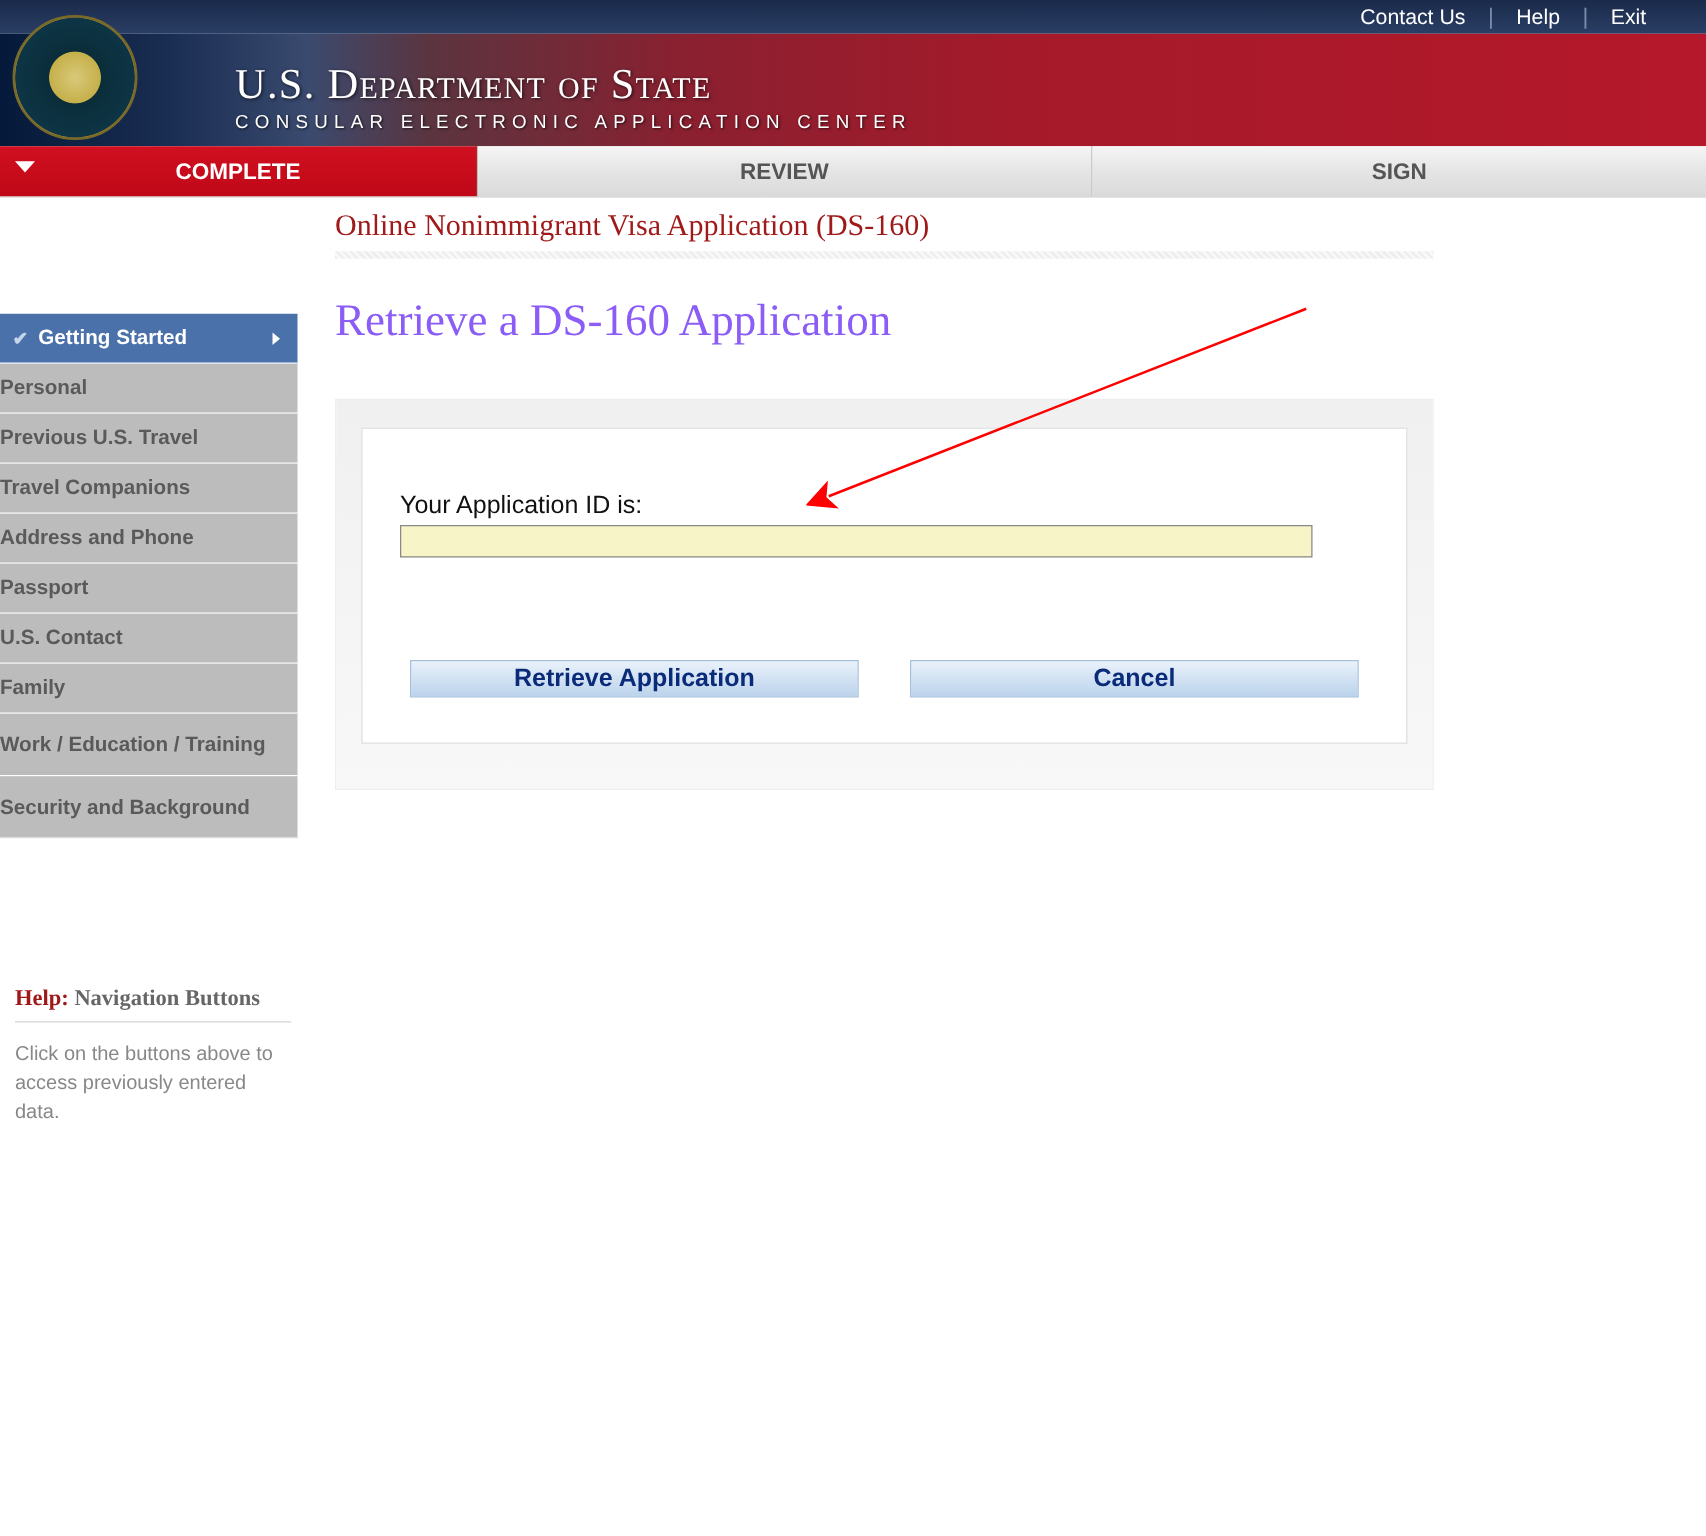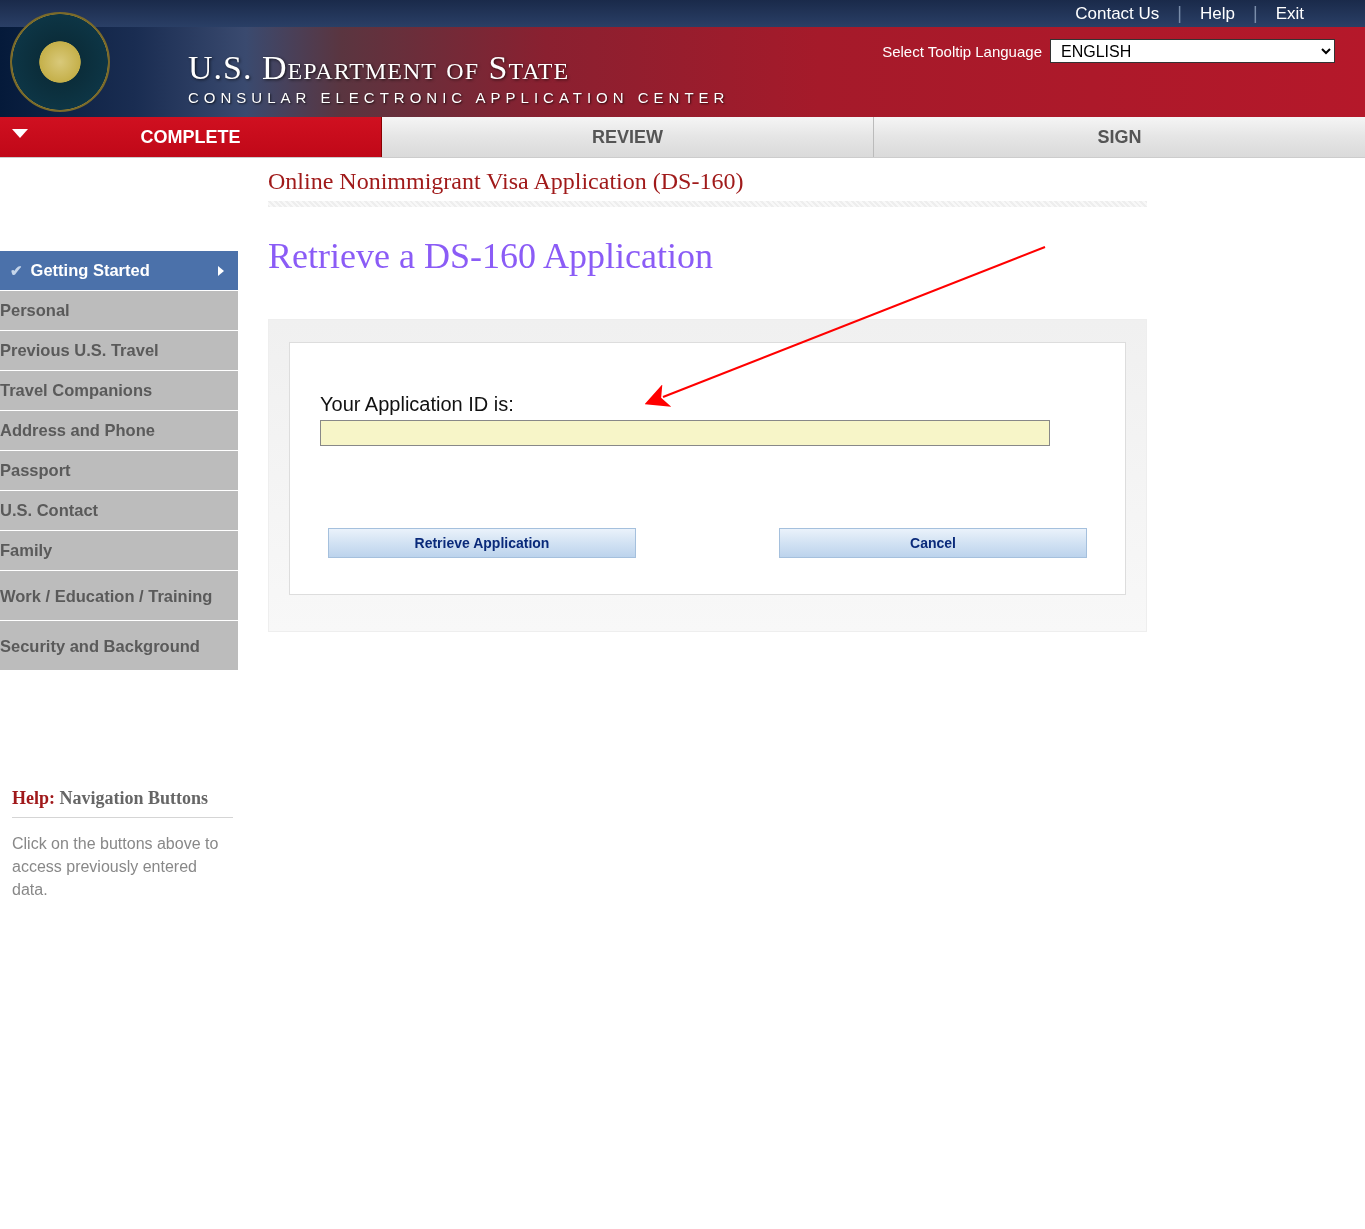--- a/index.html
+++ b/index.html
@@ -5,21 +5,21 @@
     * { margin: 0; padding: 0; box-sizing: border-box; }
     body { font-family: Arial, Helvetica, sans-serif; background: #fff; width: 1365px; }
 
     
     .top-bar {
       background: linear-gradient(to bottom, #1a2a4a 0%, #2a3f66 100%);
       height: 27px;
       display: flex;
       justify-content: flex-end;
       align-items: center;
-      padding-right: 43px;
+      padding-right: 30px;
       color: #fff;
       font-size: 17px;
       text-align: center;
     }
     .top-bar a {
       color: #fff;
       text-decoration: none;
       padding: 0 18px;
       cursor: pointer;
     }
@@ -238,27 +238,27 @@
       padding: 0 4px;
       outline: none;
     }
     .buttons {
       display: flex;
       justify-content: space-between;
       margin-top: 82px;
       padding: 0 8px;
     }
     .btn {
-      width: 308px;
+      width: 359px;
       height: 30px;
       background: linear-gradient(to bottom, #eaf2fb 0%, #d2e2f3 50%, #bcd3ec 100%);
       border: 1px solid #a5c0dd;
       color: #0a2a7a;
       font-weight: bold;
-      font-size: 14px;
+      font-size: 20px;
       cursor: pointer;
     }
 
     
     .arrow-svg {
       position: absolute;
       top: 242px;
       left: 645px;
       pointer-events: none;
       z-index: 100;
@@ -273,26 +273,20 @@
   <a>Help</a>
   <span class="sep">|</span>
   <a>Exit</a>
 </div>
 
 <div class="header-banner">
   <div class="seal"></div>
   <div class="dept-title">
     <div class="main">U.S. Department of State</div>
     <div class="sub">CONSULAR ELECTRONIC APPLICATION CENTER</div>
-  </div>
-  <div class="lang-sel">
-    <label>Select Tooltip Language</label>
-    <select>
-      <option>ENGLISH</option>
-    </select>
   </div>
 </div>
 
 <div class="tabs">
   <div class="tab tab-complete">
     <span class="arrow"></span>
     <span>COMPLETE</span>
   </div>
   <div class="tab tab-review">
     <span>REVIEW</span>

